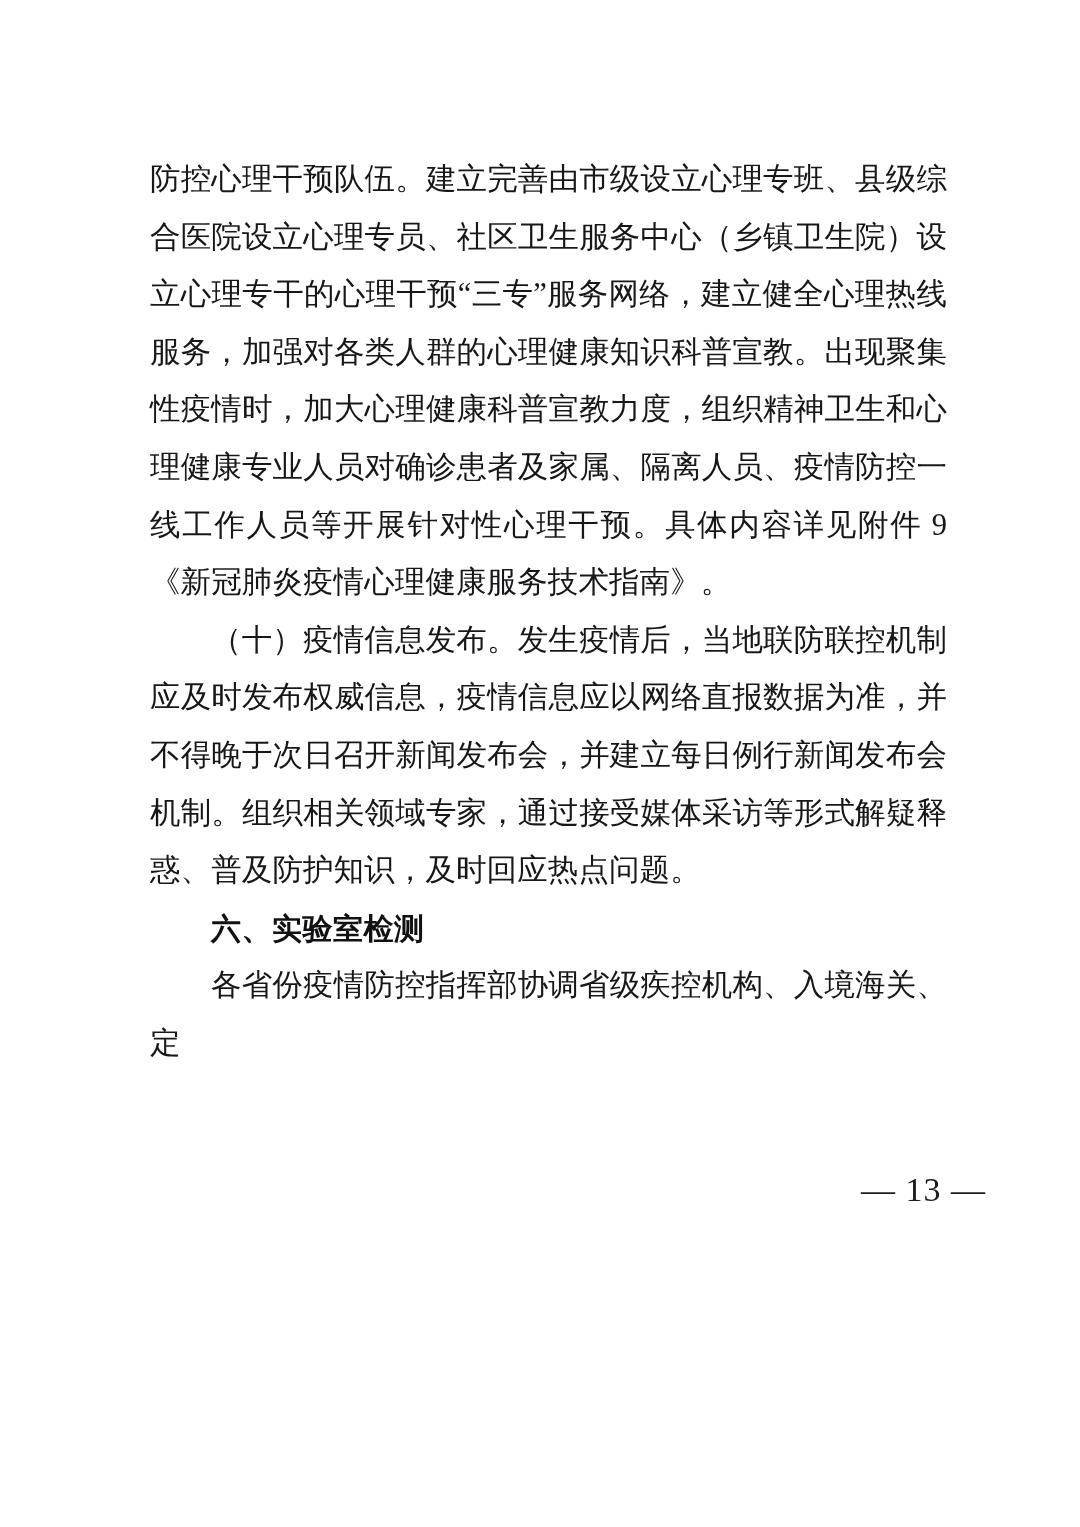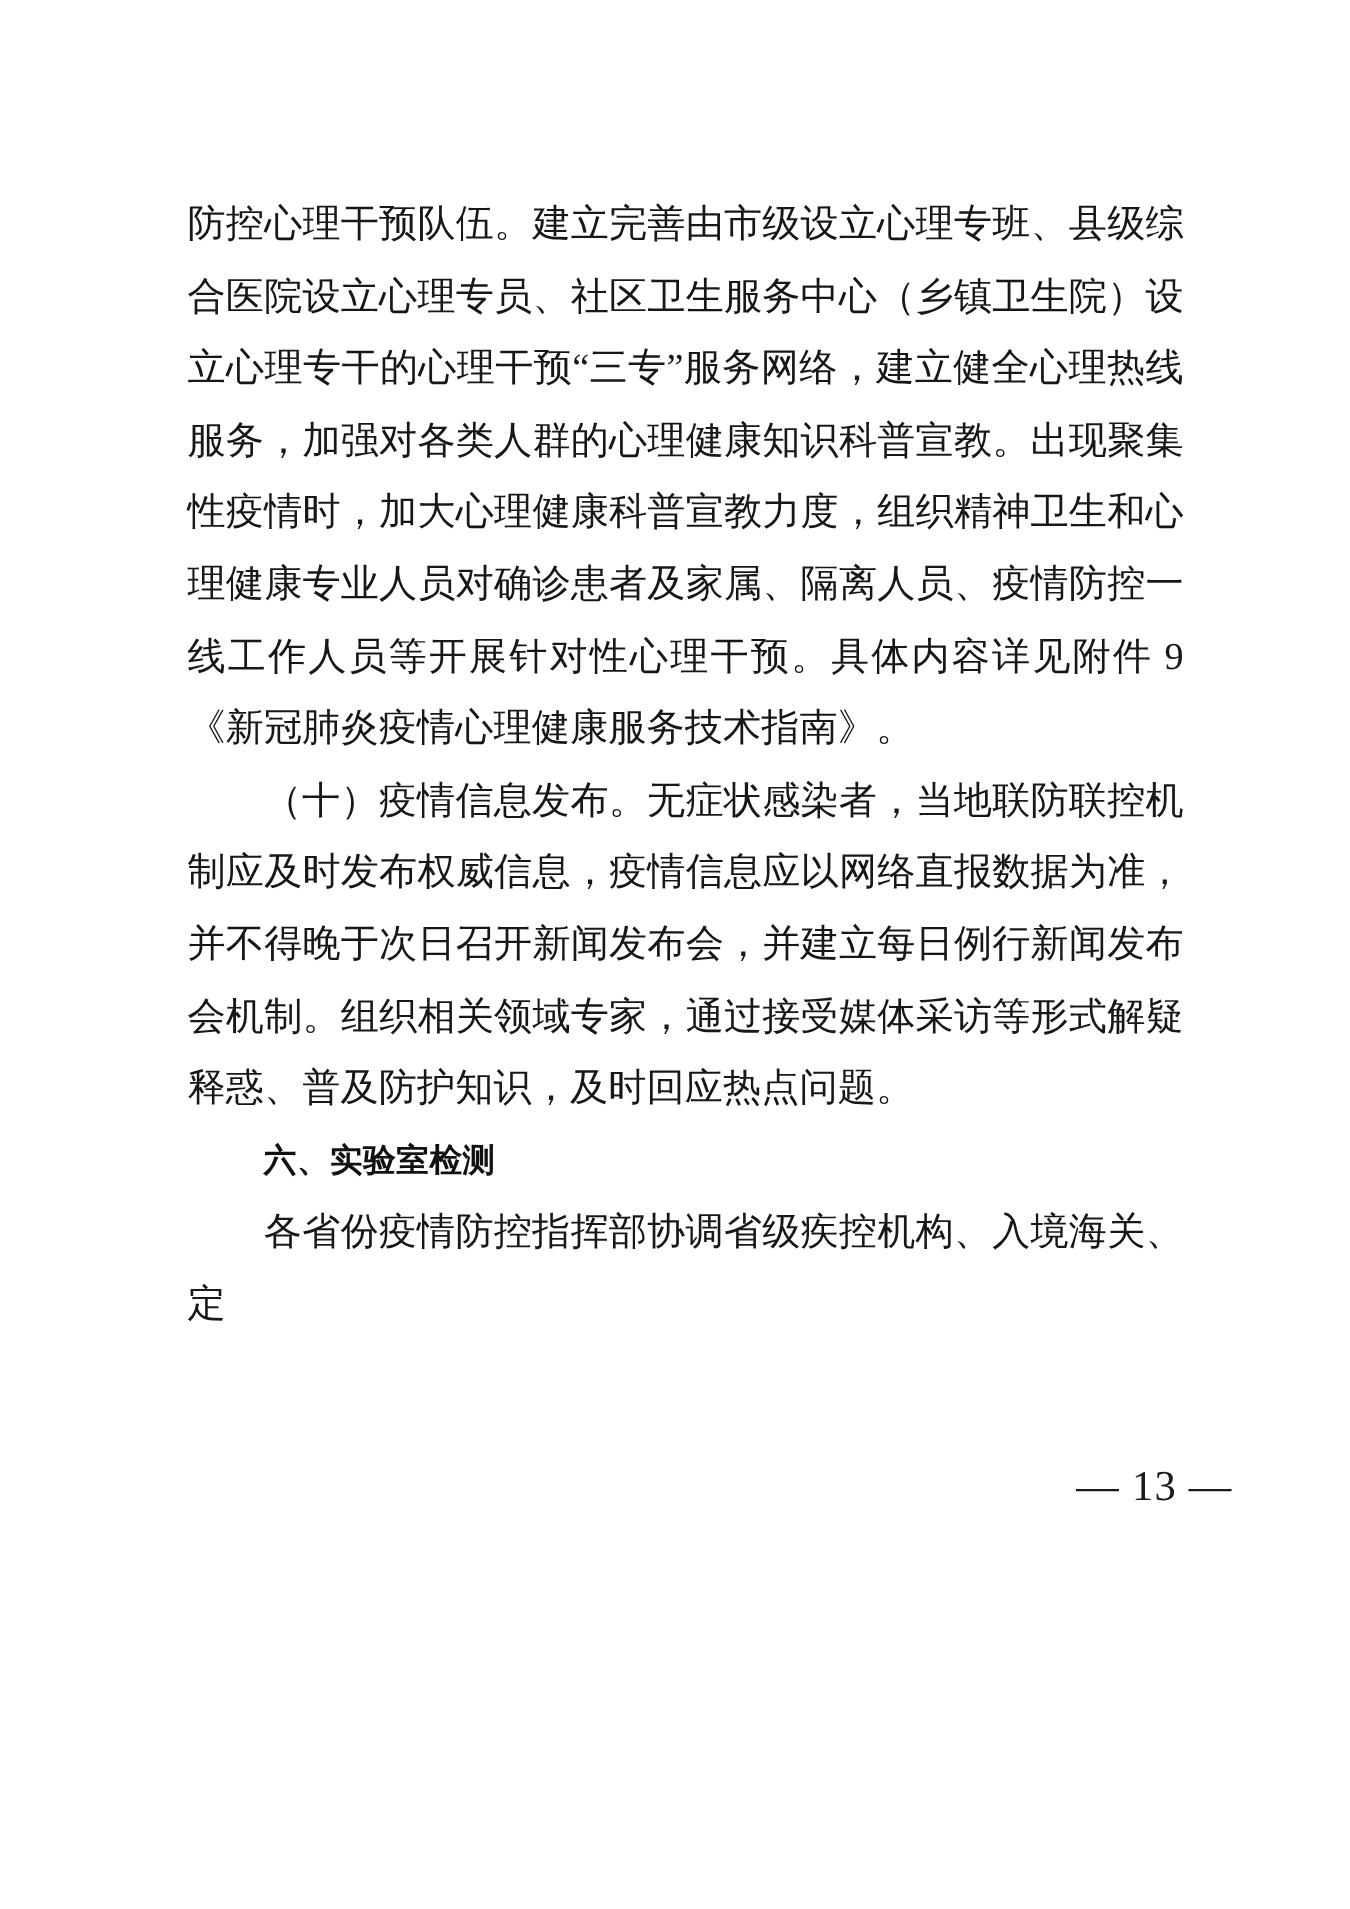--- a/index.html
+++ b/index.html
@@ -39,21 +39,21 @@
 
   .para.indent {
     text-indent: 61px;
   }
 
   
   .heading {
     margin: 0;
     font-family: "Liberation Sans", "DejaVu Sans", sans-serif;
     font-weight: bold;
-    font-size: 26px;
+    font-size: 30px;
     line-height: 57.6px;
     color: #111114;
     text-indent: 61px;
     letter-spacing: 0.5px;
   }
 
   .spacer-heading {
     height: 0px;
   }
 
@@ -70,21 +70,21 @@
 </style>
 </head>
 <body>
 
 <div class="page">
 
   <div class="body-col">
 
     <p class="para">防控心理干预队伍。建立完善由市级设立心理专班、县级综合医院设立心理专员、社区卫生服务中心（乡镇卫生院）设立心理专干的心理干预“三专”服务网络，建立健全心理热线服务，加强对各类人群的心理健康知识科普宣教。出现聚集性疫情时，加大心理健康科普宣教力度，组织精神卫生和心理健康专业人员对确诊患者及家属、隔离人员、疫情防控一线工作人员等开展针对性心理干预。具体内容详见附件 9《新冠肺炎疫情心理健康服务技术指南》。</p>
 
-    <p class="para indent">（十）疫情信息发布。无症状感染者，当地联防联控机制应及时发布权威信息，疫情信息应以网络直报数据为准，并不得晚于次日召开新闻发布会，并建立每日例行新闻发布会机制。组织相关领域专家，通过接受媒体采访等形式解疑释惑、普及防护知识，及时回应热点问题。</p>
+    <p class="para indent">（十）疫情信息发布。发生疫情后，当地联防联控机制应及时发布权威信息，疫情信息应以网络直报数据为准，并不得晚于次日召开新闻发布会，并建立每日例行新闻发布会机制。组织相关领域专家，通过接受媒体采访等形式解疑释惑、普及防护知识，及时回应热点问题。</p>
 
     <div class="spacer-heading"></div>
 
     <h2 class="heading">六、实验室检测</h2>
 
 
     <p class="para indent">各省份疫情防控指挥部协调省级疾控机构、入境海关、定</p>
 
   </div>
 

